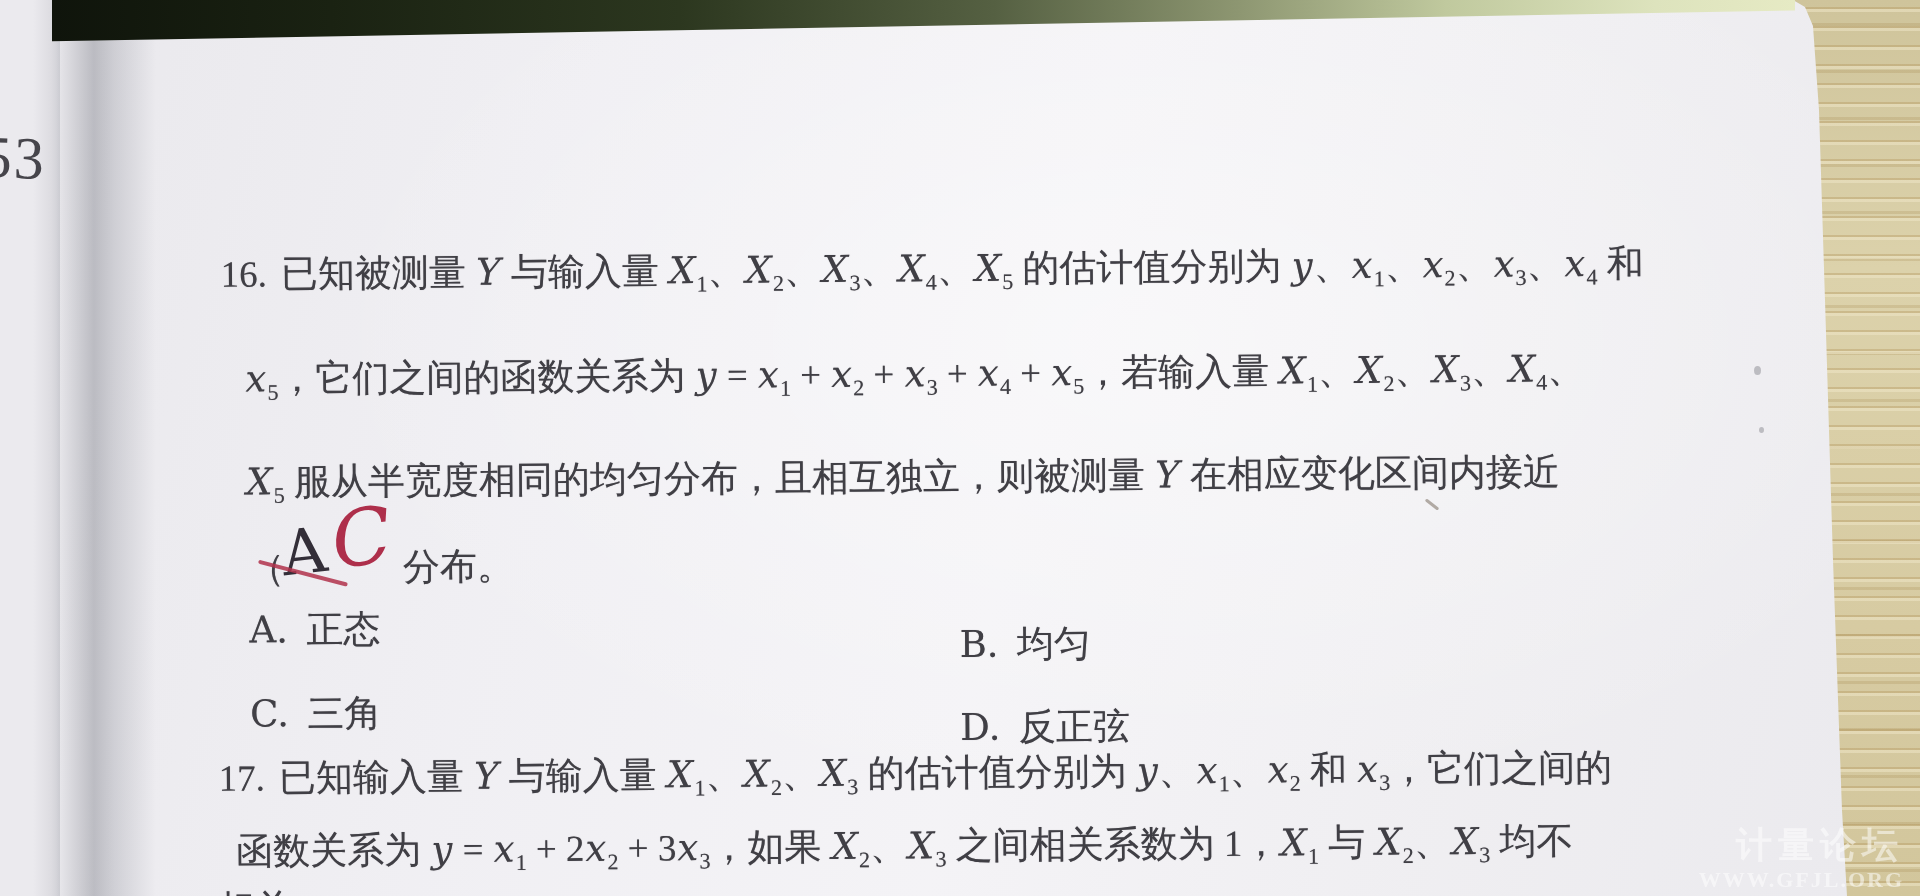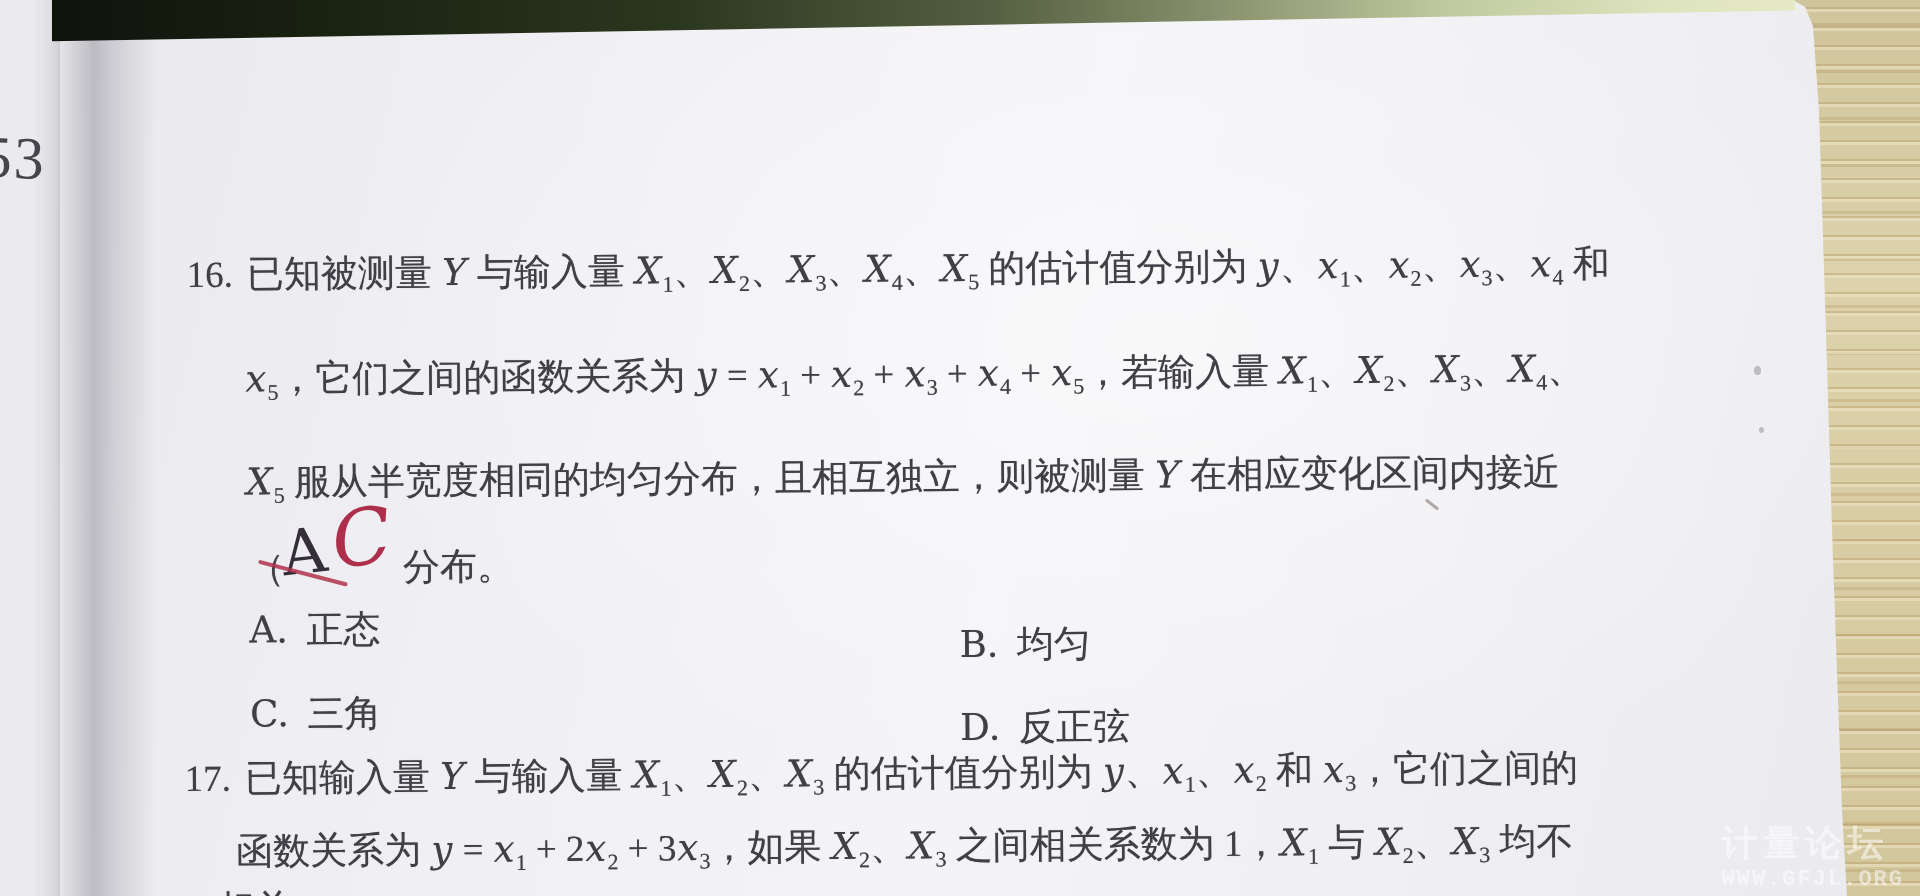--- a/index.html
+++ b/index.html
@@ -44,36 +44,36 @@
   }
   
   #topband{
     position:absolute;top:0;left:52px;width:1743px;height:44px;
     background:linear-gradient(to right,#0f140b 0%,#1a2212 16%,#2c371f 36%,#556042 54%,#8d9671 68%,#c0c99e 80%,#dde3bd 92%,#e6eac4 100%);
     clip-path:polygon(0 0,100% 0,100% 24%,0 94%);
   }
   
   #text{position:absolute;inset:0;transform:rotate(-.45deg);color:#403f45;}
   .line{position:absolute;font-size:37px;white-space:nowrap;text-shadow:0 0 .7px rgba(60,60,66,.55);}
-  .qnum{margin-right:14px;}
+  .qnum{margin-right:14px;margin-left:34px;}
   .mi{font-family:"DejaVu Serif",serif;font-style:italic;padding:0 1px;}
   sub{font-size:.6em;line-height:0;}
   .opt-letter{font-family:"DejaVu Serif",serif;}
   .gap{display:inline-block;width:118px;}
   
   .hw-a{position:absolute;left:281px;top:510px;font-size:62px;color:#332e38;
         transform:rotate(-6deg);font-family:"DejaVu Serif",serif;}
   .hw-strike{position:absolute;left:256px;top:566px;width:92px;height:4px;border-radius:3px;
         background:#b0314b;transform:rotate(15deg);opacity:.85;}
   .hw-c{position:absolute;left:331px;top:488px;font-size:78px;color:#ae2f4b;
         transform:rotate(-7deg);font-family:"DejaVu Serif",serif;font-style:italic;}
   
   #watermark{
-    position:absolute;right:16px;bottom:4px;
-    color:rgba(255,255,255,.52);font-family:Liberation Mono, monospace;
+    position:absolute;right:16px;bottom:4px;text-align:right;
+    color:rgba(255,255,255,.52);font-family:Liberation Serif, serif;
     font-weight:bold;line-height:1.15;
   }
   #watermark .wm1{font-size:36px;letter-spacing:6px;}
   #watermark .wm2{font-size:22px;letter-spacing:2px;}
   
   .speck{position:absolute;border-radius:50%;background:rgba(95,95,102,.35);}
   .scratch{position:absolute;left:1424px;top:503px;width:16px;height:3px;background:#7a6e60;
            opacity:.55;transform:rotate(38deg);border-radius:2px;}
 </style>
 </head>

